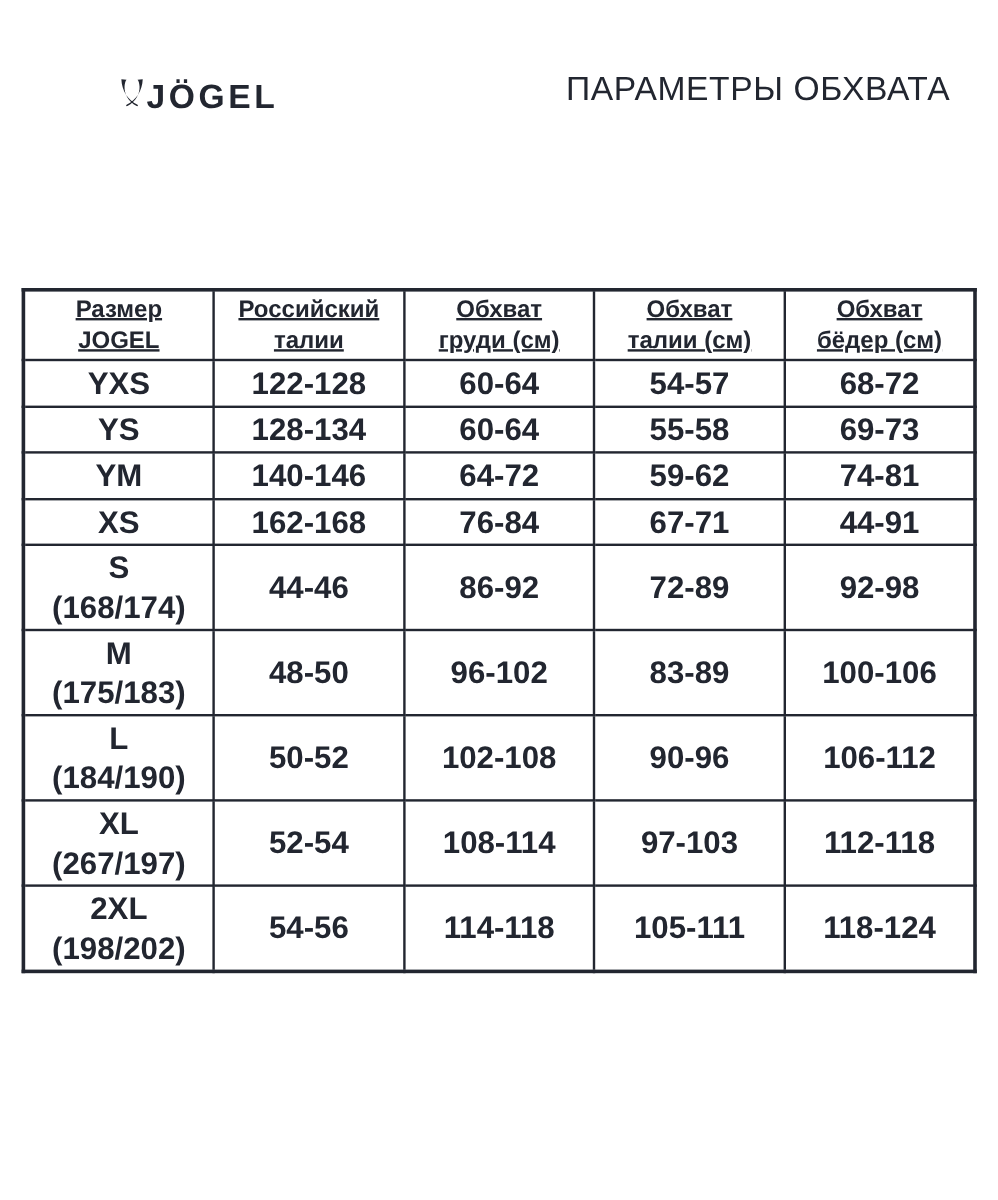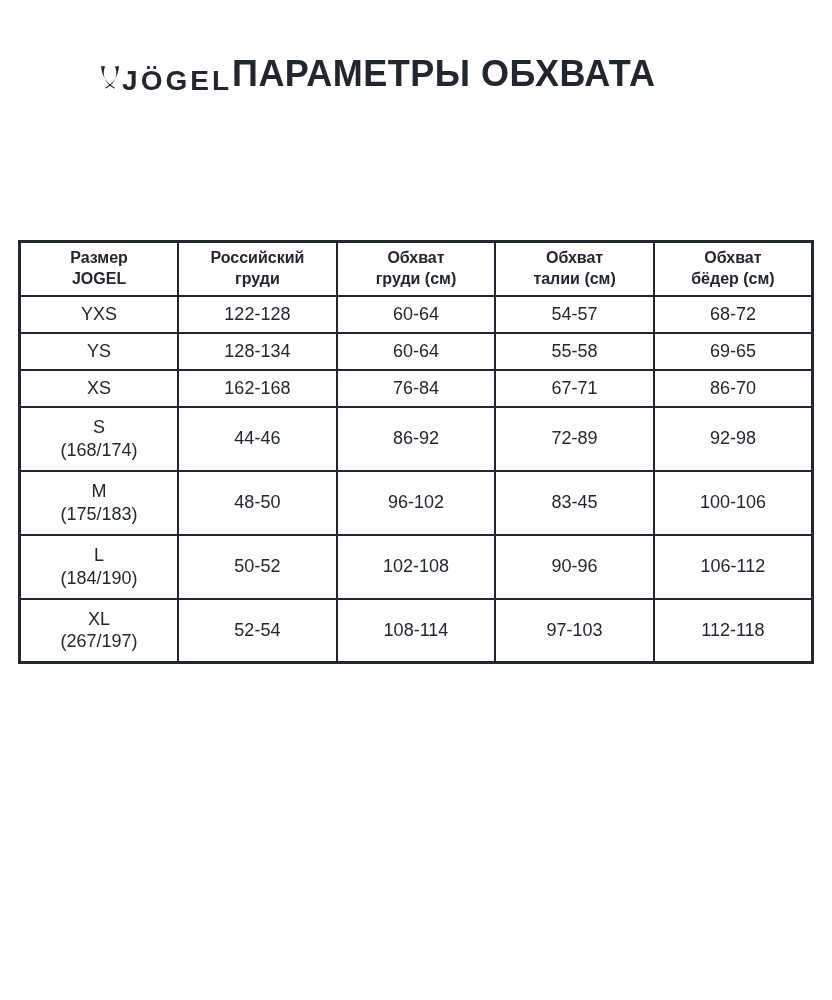--- a/index.html
+++ b/index.html
@@ -31,51 +31,52 @@
     margin-top: 5px;
     font-size: 28px;
     font-weight: bold;
     letter-spacing: 3px;
     line-height: 1;
     white-space: nowrap;
   }
   .title {
     flex: 1;
     margin: 10px 0 0 0;
-    text-align: left;
-    font-size: 36px;
-    font-weight: bold;
+    text-align: right;
+    font-size: 28px;
+    font-weight: normal;
     line-height: 56px;
     letter-spacing: 0.5px;
   }
 
   
   .size-table {
     width: 796px;
     margin: 120px auto 0 auto;
     border-collapse: collapse;
     table-layout: fixed;
     border: 3px solid var(--ink);
   }
   .size-table th, .size-table td {
     border: 2px solid var(--ink);
     text-align: center;
     vertical-align: middle;
     padding: 2px 4px;
     white-space: pre-line;
   }
   .size-table th {
-    font-size: 16px;
+    font-size: 20px;
     font-weight: bold;
     line-height: 1.3;
     height: 54px;
+    text-decoration: underline;
   }
   .size-table td {
-    font-size: 18px;
-    font-weight: normal;
+    font-size: 26px;
+    font-weight: bold;
     line-height: 1.25;
   }
   tr.single td { height: 37px; }
   tr.double td { height: 64px; }
 </style>
 </head>
 <body>
 
 <div class="page">
 
@@ -89,21 +90,21 @@
     </div>
     <h1 class="title"><span>ПАРАМЕТРЫ ОБХВАТА</span><br></h1>
   </header>
 
   <table class="size-table">
     <thead>
       <tr>
         <th>Размер
 JOGEL</th>
         <th>Российский
-груди</th>
+талии</th>
         <th>Обхват
 груди (см)</th>
         <th>Обхват
 талии (см)</th>
         <th>Обхват
 бёдер (см)</th>
       </tr>
     </thead>
     <tbody>
       <tr class="single">
@@ -111,57 +112,72 @@
         <td>122-128</td>
         <td>60-64</td>
         <td>54-57</td>
         <td>68-72</td>
       </tr>
       <tr class="single">
         <td>YS</td>
         <td>128-134</td>
         <td>60-64</td>
         <td>55-58</td>
-        <td>69-65</td>
+        <td>69-73</td>
+      </tr>
+      <tr class="single">
+        <td>YM</td>
+        <td>140-146</td>
+        <td>64-72</td>
+        <td>59-62</td>
+        <td>74-81</td>
       </tr>
       <tr class="single">
         <td>XS</td>
         <td>162-168</td>
         <td>76-84</td>
         <td>67-71</td>
-        <td>86-70</td>
+        <td>44-91</td>
       </tr>
       <tr class="double">
         <td>S
 (168/174)</td>
         <td>44-46</td>
         <td>86-92</td>
         <td>72-89</td>
         <td>92-98</td>
       </tr>
       <tr class="double">
         <td>M
 (175/183)</td>
         <td>48-50</td>
         <td>96-102</td>
-        <td>83-45</td>
+        <td>83-89</td>
         <td>100-106</td>
       </tr>
       <tr class="double">
         <td>L
 (184/190)</td>
         <td>50-52</td>
         <td>102-108</td>
         <td>90-96</td>
         <td>106-112</td>
       </tr>
       <tr class="double">
         <td>XL
 (267/197)</td>
         <td>52-54</td>
         <td>108-114</td>
         <td>97-103</td>
         <td>112-118</td>
       </tr>
+      <tr class="double">
+        <td>2XL
+(198/202)</td>
+        <td>54-56</td>
+        <td>114-118</td>
+        <td>105-111</td>
+        <td>118-124</td>
+      </tr>
     </tbody>
   </table>
 
 </div>
 
 </body></html>

